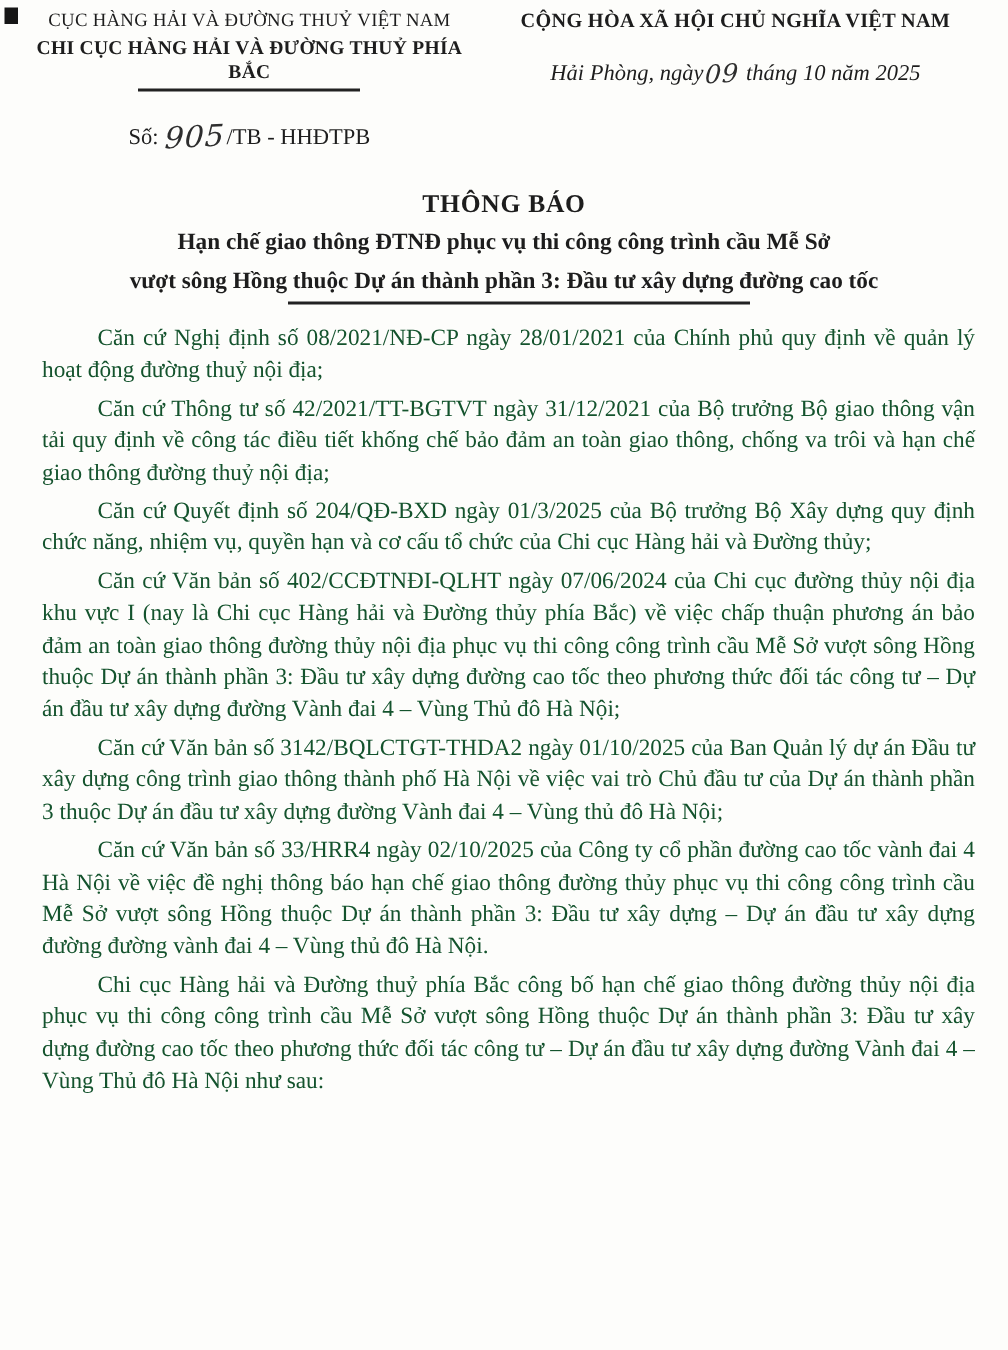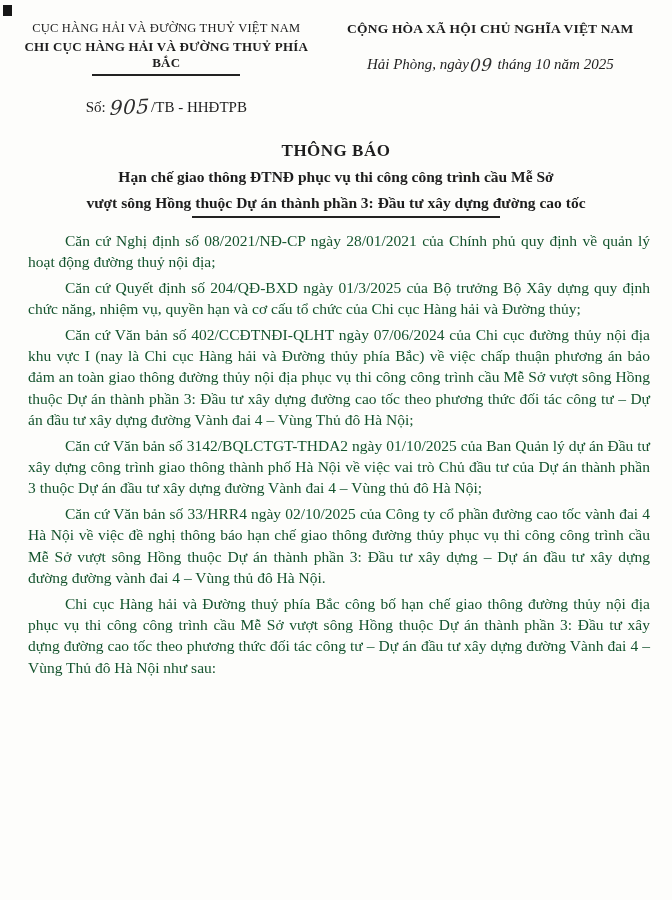--- a/index.html
+++ b/index.html
@@ -15,21 +15,21 @@
     color: #1d1d1d;
     overflow: hidden;
   }
   .scan-artifact {
     position: absolute; left: 3px; top: 5px;
     width: 9px; height: 11px; background: #161616;
   }
   
   .header {
     display: flex;
-    padding: 21px 10px 0 14px;
+    padding: 6px 10px 0 14px;
   }
   .header-left  { width: 47%; text-align: center; }
   .header-right { width: 53%; text-align: center; }
   .org-parent {
     font-size: 12.5px; letter-spacing: 0.2px; font-weight: 400;
   }
   .org-name {
     font-size: 13px; font-weight: 700; letter-spacing: 0.2px; margin-top: 3px;
   }
   .org-rule {
@@ -115,20 +115,21 @@
     <div class="doc-heading">THÔNG BÁO</div>
     <div class="subtitle">
       <div>Hạn chế giao thông ĐTNĐ phục vụ thi công công trình cầu Mễ Sở</div>
       <div>vượt sông Hồng thuộc Dự án thành phần 3: Đầu tư xây dựng đường cao tốc</div>
     </div>
     <div class="title-rule"></div>
   </div>
 
   <div class="body-text">
     <p>Căn cứ Nghị định số 08/2021/NĐ-CP ngày 28/01/2021 của Chính phủ quy định về quản lý hoạt động đường thuỷ nội địa;</p>
+    <p>Căn cứ Thông tư số 42/2021/TT-BGTVT ngày 31/12/2021 của Bộ trưởng Bộ giao thông vận tải quy định về công tác điều tiết khống chế bảo đảm an toàn giao thông, chống va trôi và hạn chế giao thông đường thuỷ nội địa;</p>
     <p>Căn cứ Quyết định số 204/QĐ-BXD ngày 01/3/2025 của Bộ trưởng Bộ Xây dựng quy định chức năng, nhiệm vụ, quyền hạn và cơ cấu tổ chức của Chi cục Hàng hải và Đường thủy;</p>
     <p>Căn cứ Văn bản số 402/CCĐTNĐI-QLHT ngày 07/06/2024 của Chi cục đường thủy nội địa khu vực I (nay là Chi cục Hàng hải và Đường thủy phía Bắc) về việc chấp thuận phương án bảo đảm an toàn giao thông đường thủy nội địa phục vụ thi công công trình cầu Mễ Sở vượt sông Hồng thuộc Dự án thành phần 3: Đầu tư xây dựng đường cao tốc theo phương thức đối tác công tư – Dự án đầu tư xây dựng đường Vành đai 4 – Vùng Thủ đô Hà Nội;</p>
     <p>Căn cứ Văn bản số 3142/BQLCTGT-THDA2 ngày 01/10/2025 của Ban Quản lý dự án Đầu tư xây dựng công trình giao thông thành phố Hà Nội về việc vai trò Chủ đầu tư của Dự án thành phần 3 thuộc Dự án đầu tư xây dựng đường Vành đai 4 – Vùng thủ đô Hà Nội;</p>
     <p>Căn cứ Văn bản số 33/HRR4 ngày 02/10/2025 của Công ty cổ phần đường cao tốc vành đai 4 Hà Nội về việc đề nghị thông báo hạn chế giao thông đường thủy phục vụ thi công công trình cầu Mễ Sở vượt sông Hồng thuộc Dự án thành phần 3: Đầu tư xây dựng – Dự án đầu tư xây dựng đường đường vành đai 4 – Vùng thủ đô Hà Nội.</p>
     <p>Chi cục Hàng hải và Đường thuỷ phía Bắc công bố hạn chế giao thông đường thủy nội địa phục vụ thi công công trình cầu Mễ Sở vượt sông Hồng thuộc Dự án thành phần 3: Đầu tư xây dựng đường cao tốc theo phương thức đối tác công tư – Dự án đầu tư xây dựng đường Vành đai 4 – Vùng Thủ đô Hà Nội như sau:</p>
   </div>
 
 </div>
 
 </body></html>

